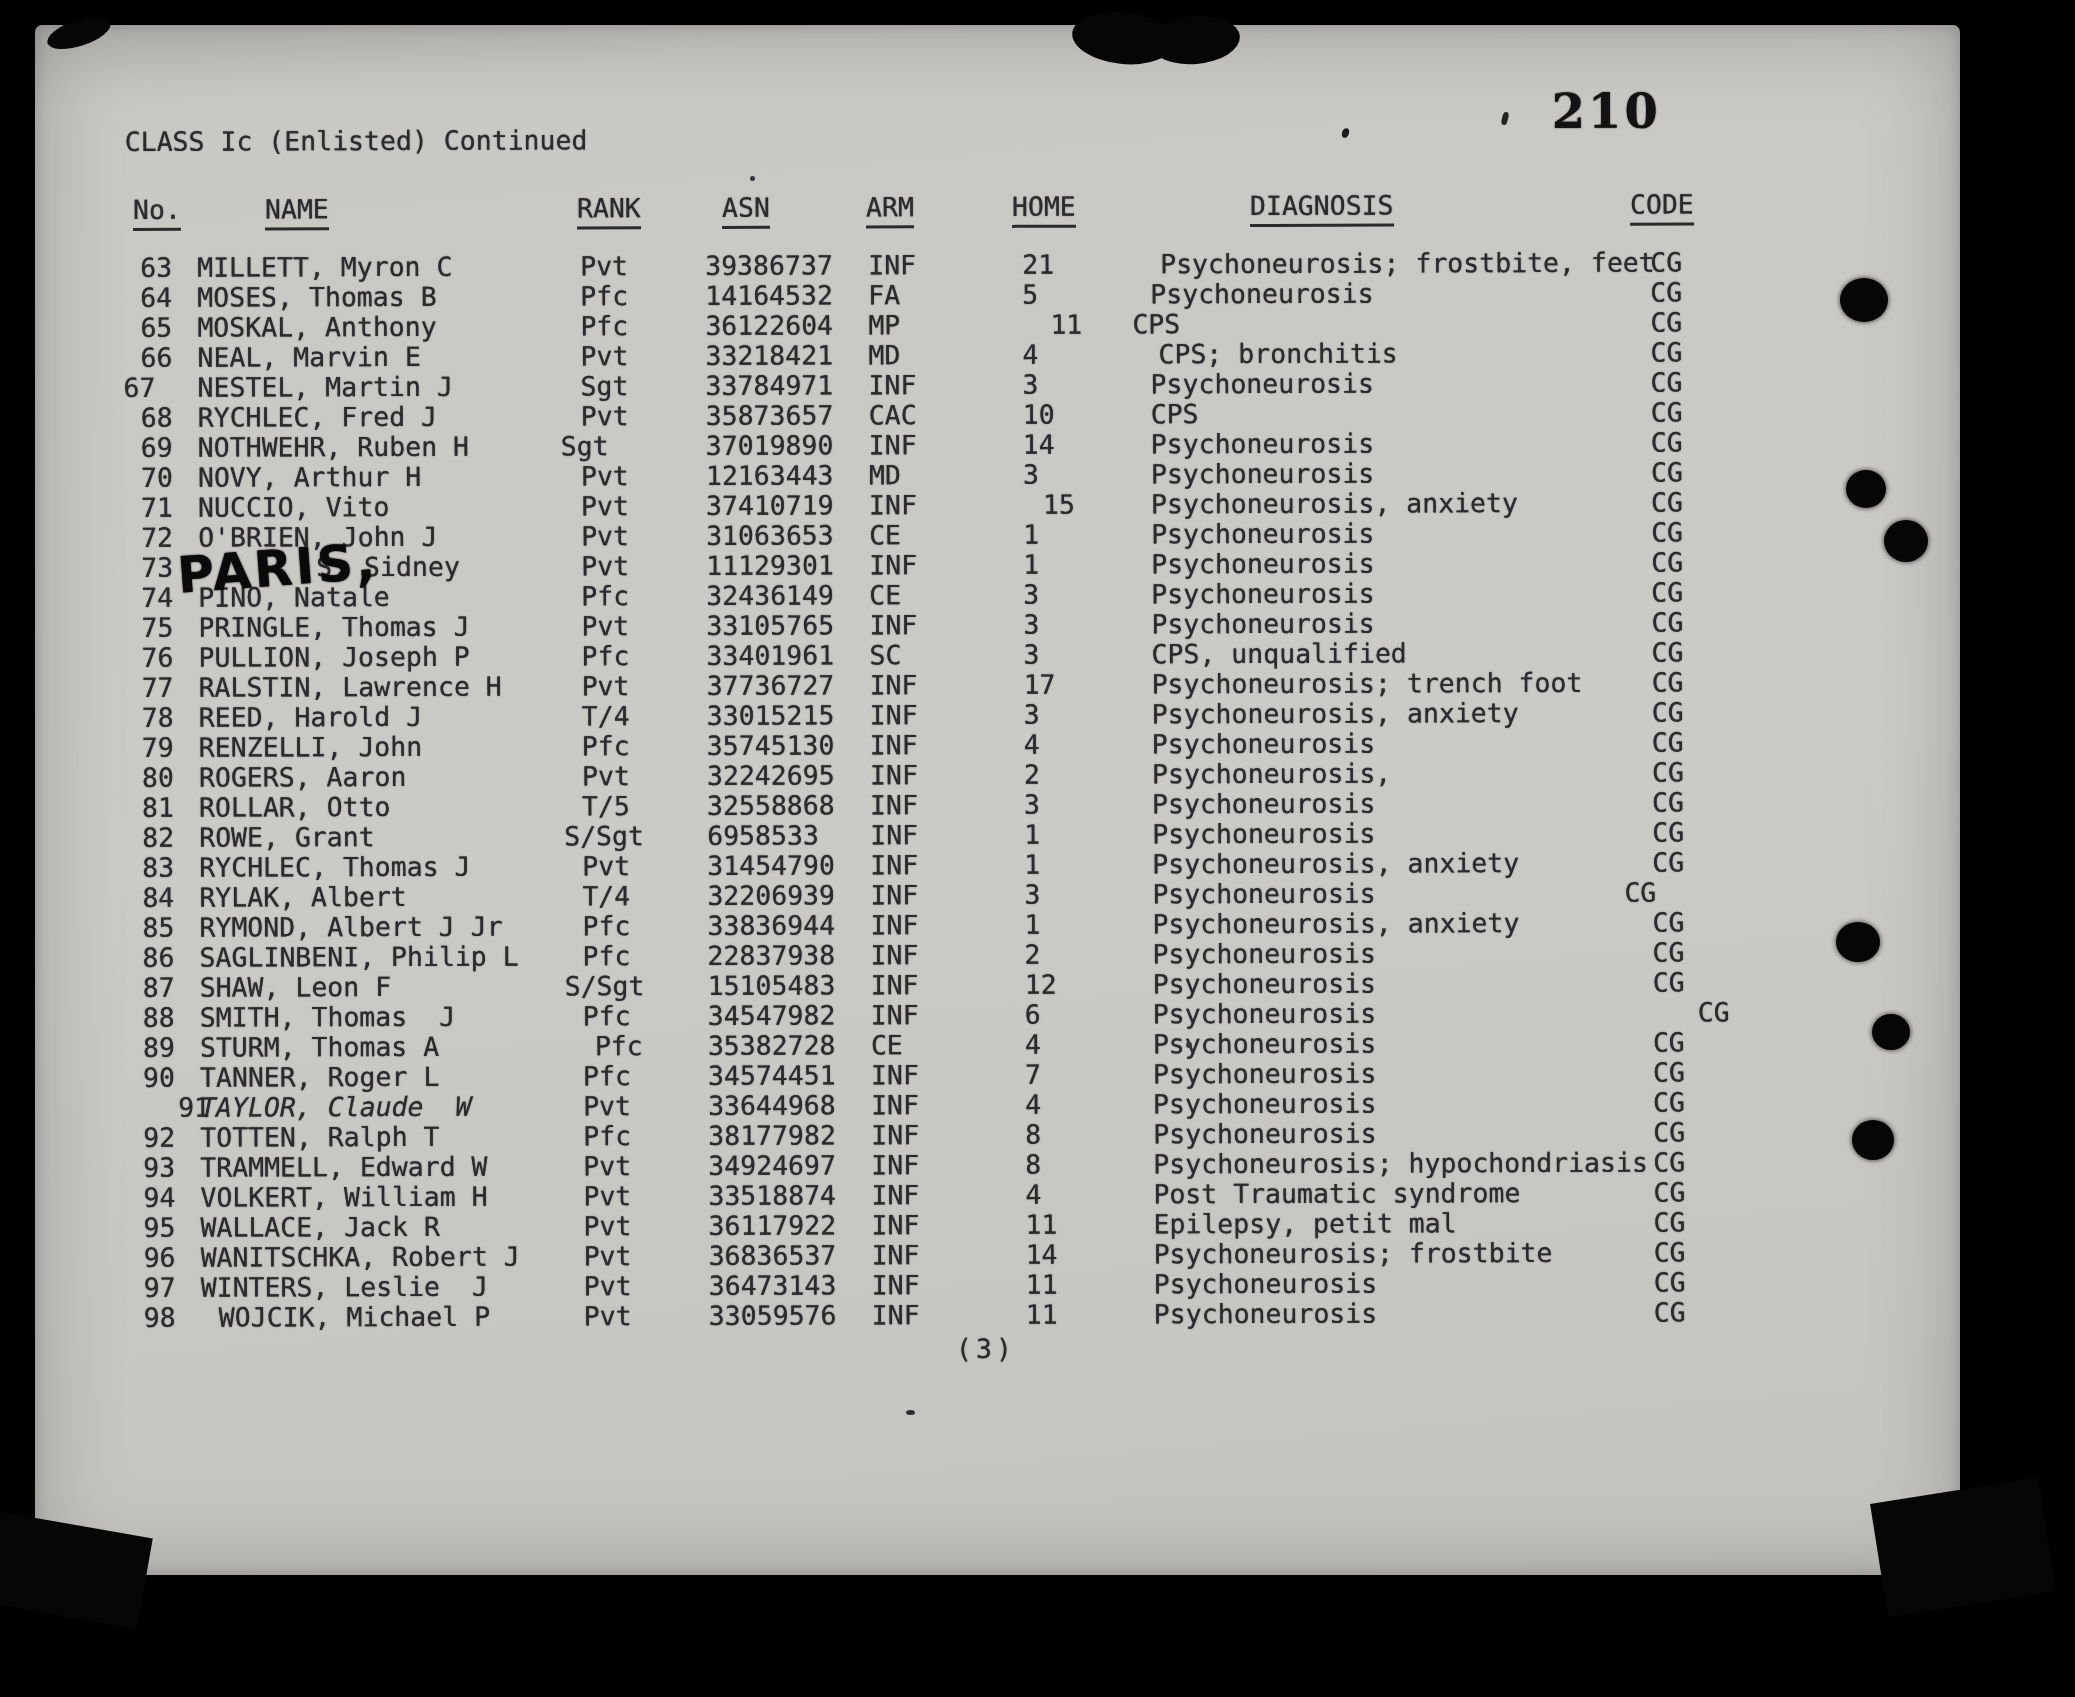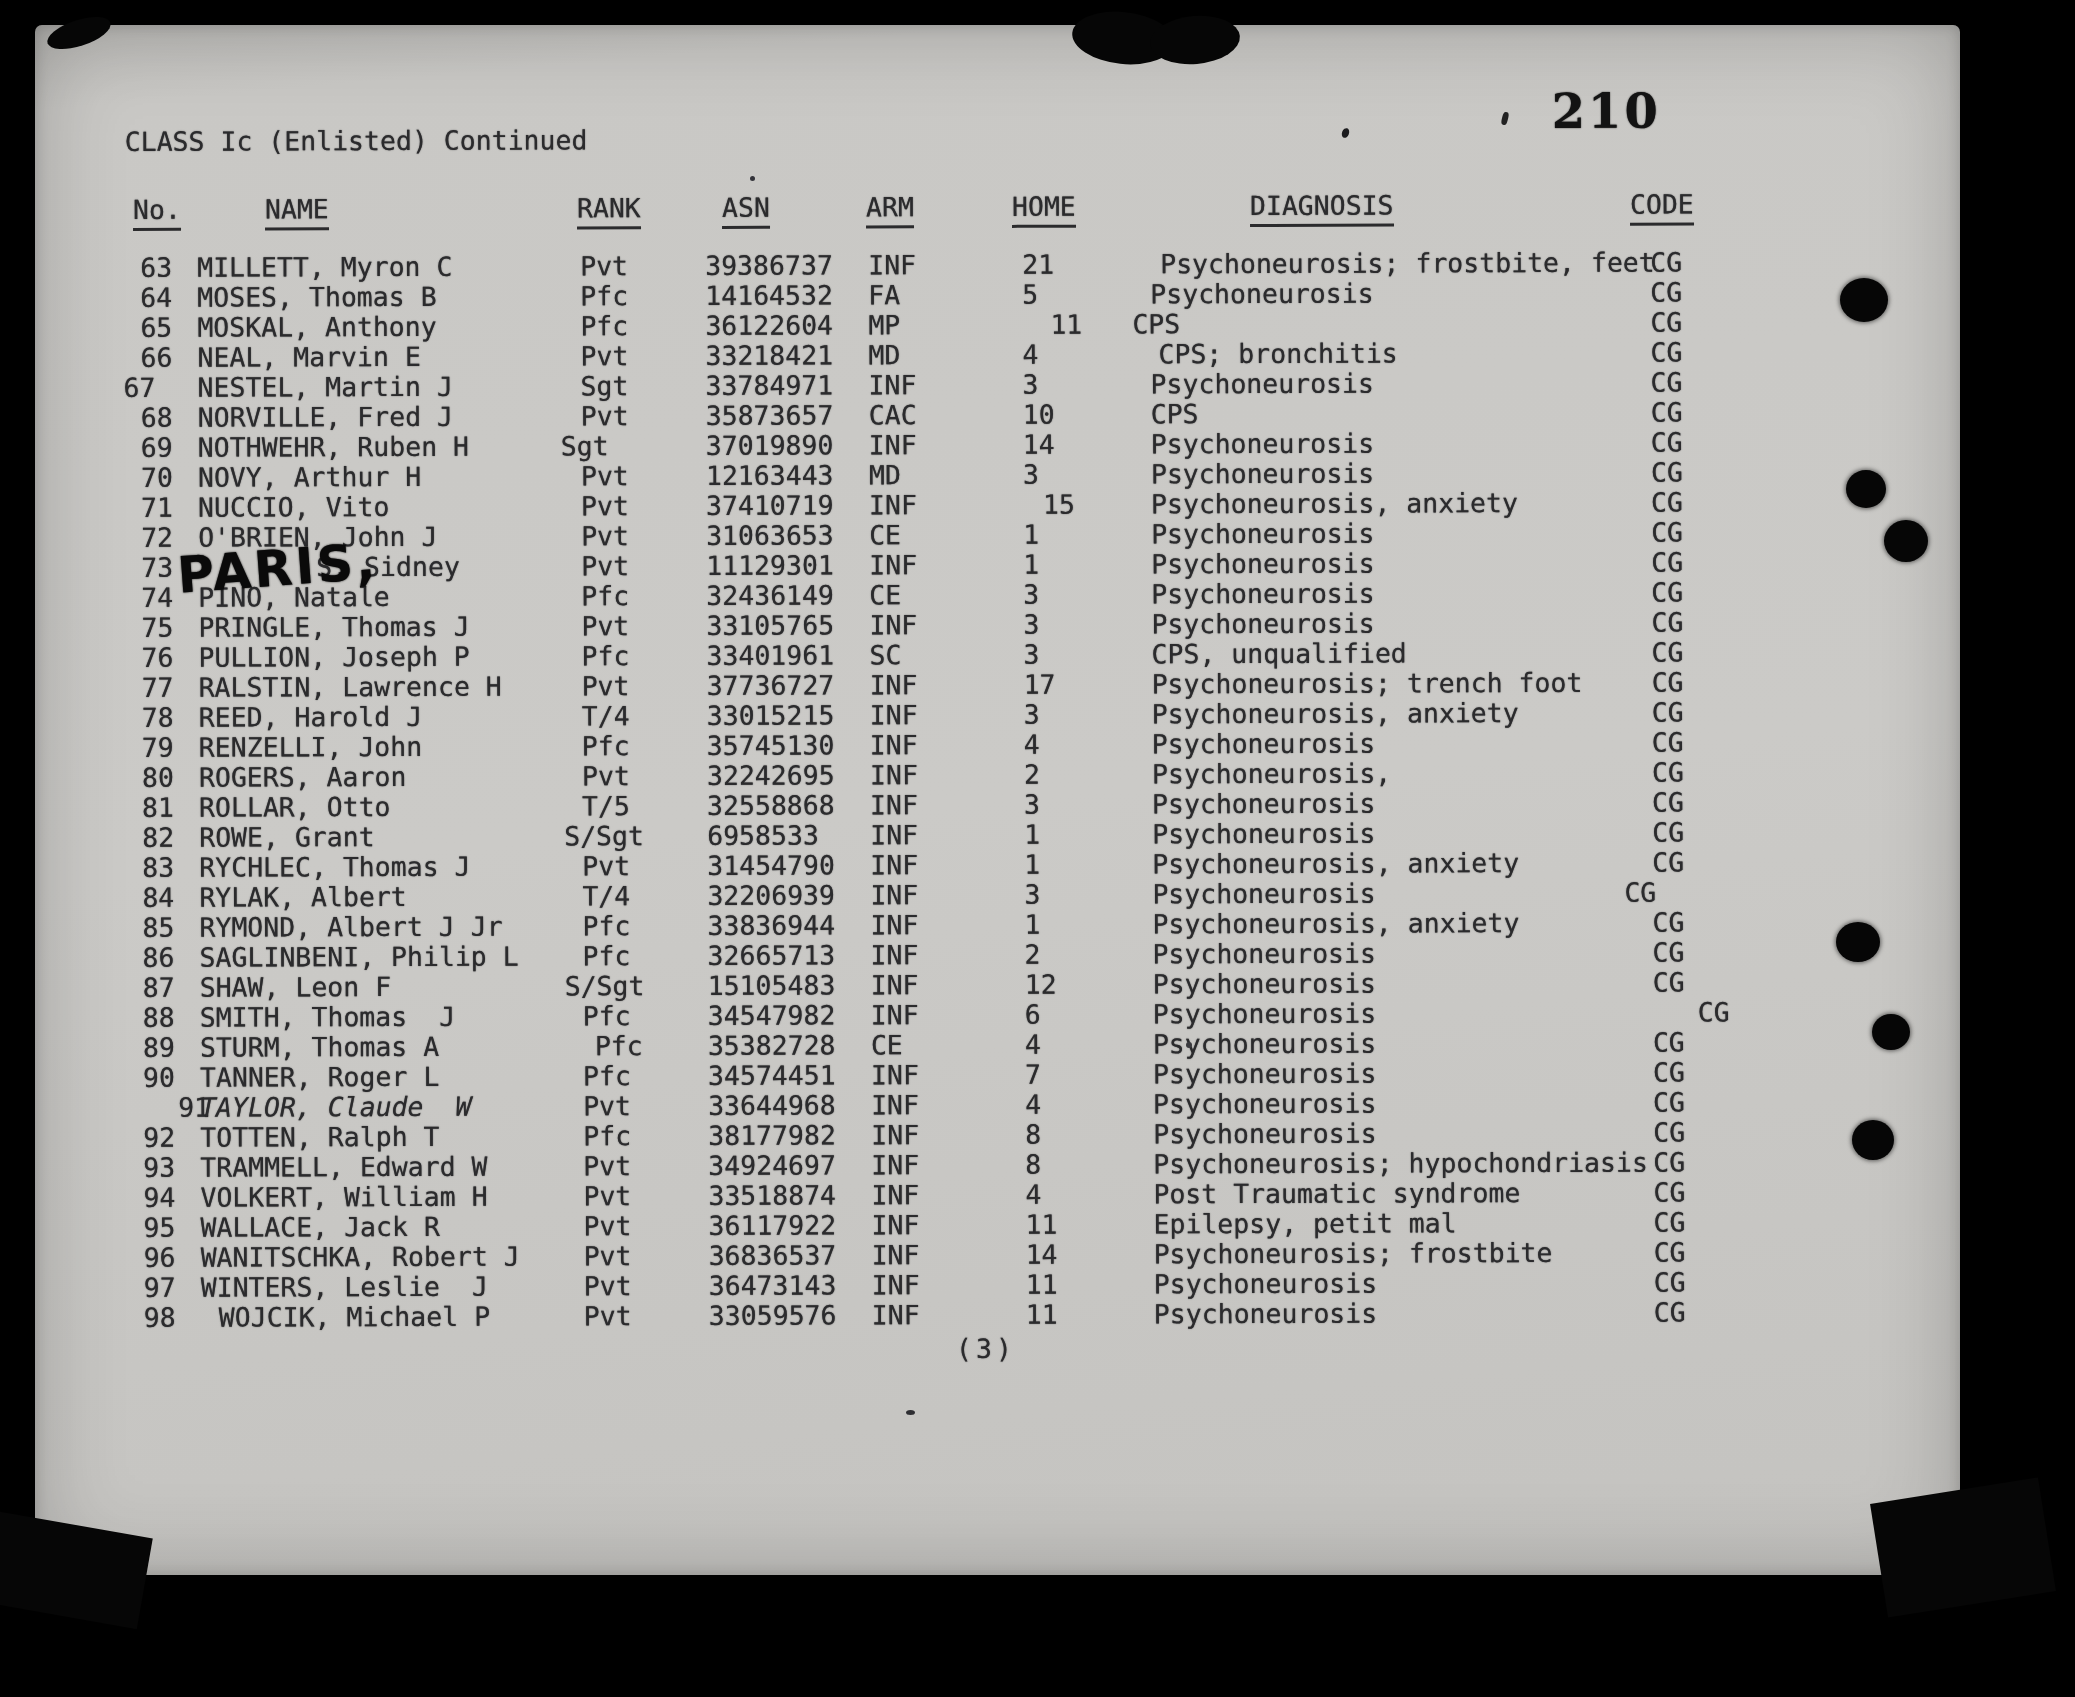--- a/index.html
+++ b/index.html
@@ -132,21 +132,21 @@
           <span class="cell" style="left: 197px;">NESTEL, Martin J</span>
           <span class="cell" style="left: 580px;">Sgt</span>
           <span class="cell" style="left: 705px;">33784971</span>
           <span class="cell" style="left: 868px;">INF</span>
           <span class="cell" style="left: 1022px;">3</span>
           <span class="cell" style="left: 1150px;">Psychoneurosis</span>
           <span class="cell" style="left: 1650px;">CG</span>
         </div>
         <div class="trow" style="top: 402px;">
           <span class="cell" style="left: 140px;">68</span>
-          <span class="cell" style="left: 197px;">NORVILLE, Fred J</span>
+          <span class="cell" style="left: 197px;">RYCHLEC, Fred J</span>
           <span class="cell" style="left: 580px;">Pvt</span>
           <span class="cell" style="left: 705px;">35873657</span>
           <span class="cell" style="left: 868px;">CAC</span>
           <span class="cell" style="left: 1022px;">10</span>
           <span class="cell" style="left: 1150px;">CPS</span>
           <span class="cell" style="left: 1650px;">CG</span>
         </div>
         <div class="trow" style="top: 432px;">
           <span class="cell" style="left: 140px;">69</span>
           <span class="cell" style="left: 197px;">NOTHWEHR, Ruben H</span>
@@ -314,21 +314,21 @@
           <span class="cell" style="left: 705px;">33836944</span>
           <span class="cell" style="left: 868px;">INF</span>
           <span class="cell" style="left: 1022px;">1</span>
           <span class="cell" style="left: 1150px;">Psychoneurosis, anxiety</span>
           <span class="cell" style="left: 1650px;">CG</span>
         </div>
         <div class="trow" style="top: 942px;">
           <span class="cell" style="left: 140px;">86</span>
           <span class="cell" style="left: 197px;">SAGLINBENI, Philip L</span>
           <span class="cell" style="left: 580px;">Pfc</span>
-          <span class="cell" style="left: 705px;">32665713</span>
+          <span class="cell" style="left: 705px;">22837938</span>
           <span class="cell" style="left: 868px;">INF</span>
           <span class="cell" style="left: 1022px;">2</span>
           <span class="cell" style="left: 1150px;">Psychoneurosis</span>
           <span class="cell" style="left: 1650px;">CG</span>
         </div>
         <div class="trow" style="top: 972px;">
           <span class="cell" style="left: 140px;">87</span>
           <span class="cell" style="left: 197px;">SHAW, Leon F</span>
           <span class="cell" style="left: 562px;">S/Sgt</span>
           <span class="cell" style="left: 705px;">15105483</span>

